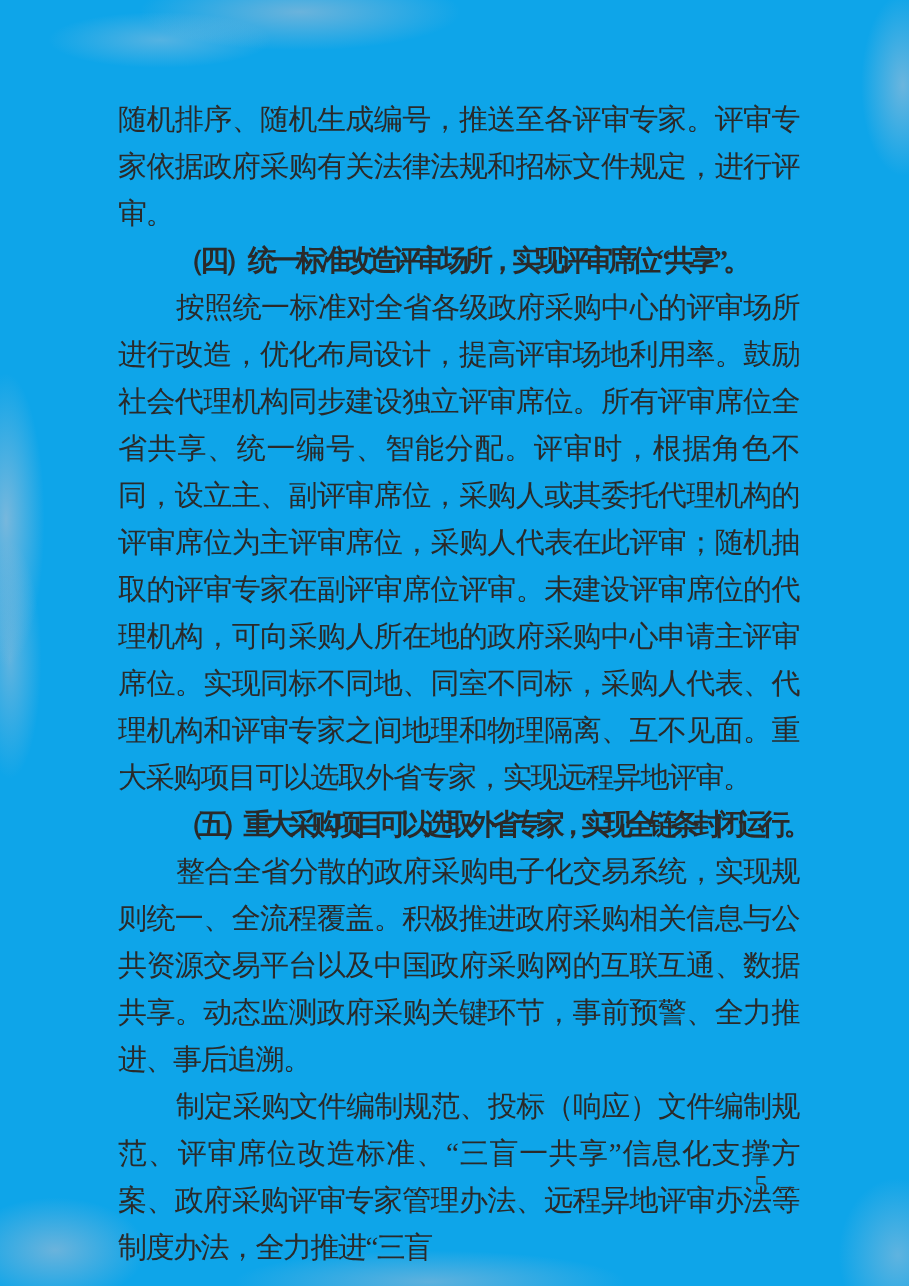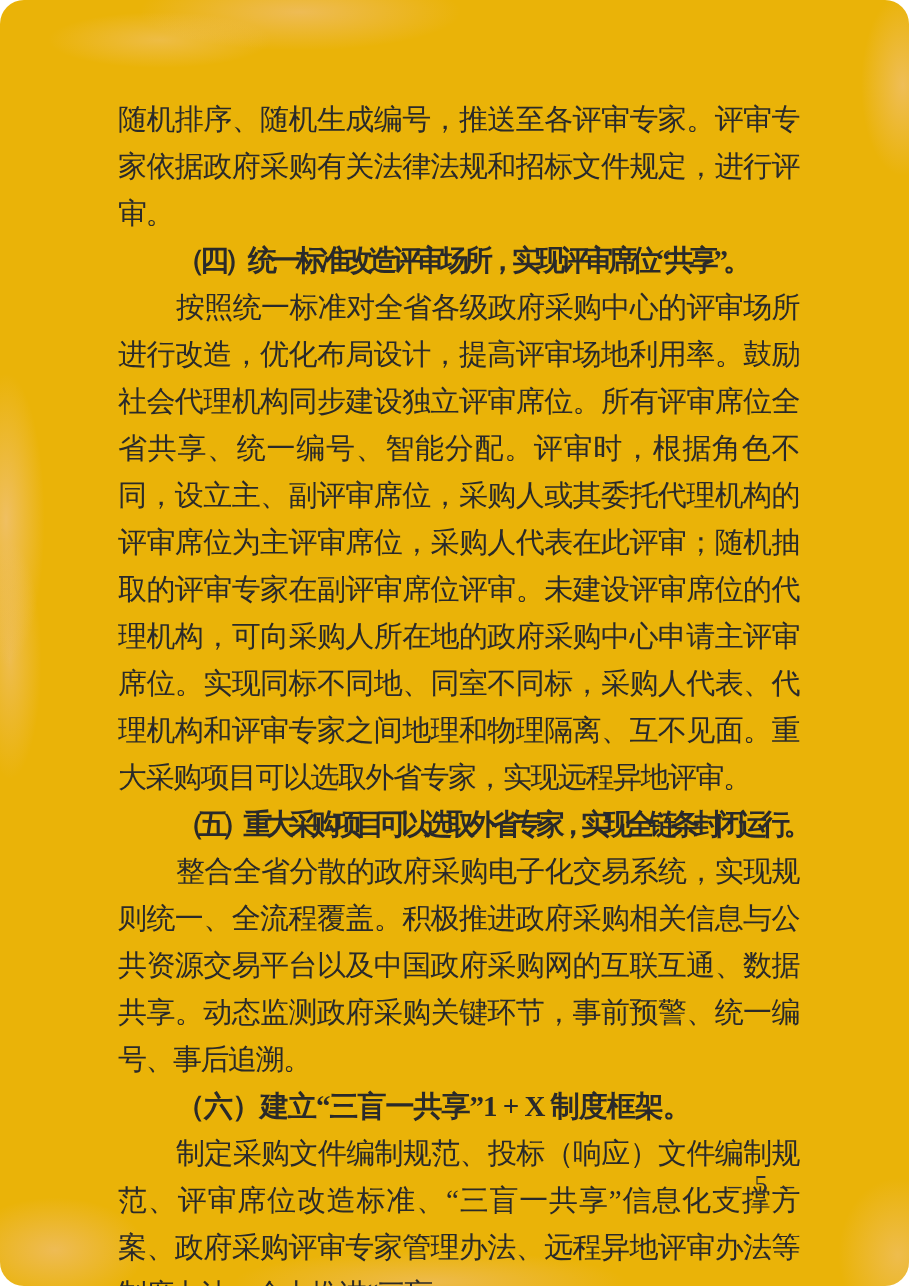--- a/index.html
+++ b/index.html
@@ -4,24 +4,23 @@
 <style>
   html, body {
     margin: 0;
     padding: 0;
     background: #ffffff;
   }
   .page {
     position: relative;
     width: 909px;
     height: 1286px;
-    background: #eab308;
+    background: #0ea5e9;
     overflow: hidden;
     font-family: "Liberation Serif", "DejaVu Serif", serif;
-    border-radius: 24px;
   }
   
   .scan-noise {
     position: absolute;
     inset: 0;
     pointer-events: none;
     background:
       radial-gradient(ellipse 230px 55px at 300px 12px,  rgba(244,200,200,0.40), transparent 70%),
       radial-gradient(ellipse 55px 210px at 6px 520px,   rgba(246,206,206,0.45), transparent 70%),
       radial-gradient(ellipse 45px 170px at 10px 660px,  rgba(246,206,206,0.35), transparent 70%),
@@ -73,21 +72,20 @@
 
   <main class="text-block">
     <p class="no-indent">随机排序、随机生成编号，推送至各评审专家。评审专家依据政府采购有关法律法规和招标文件规定，进行评审。</p>
 
     <p class="heading h-four">（四）统一标准改造评审场所，实现评审席位“共享”。</p>
 
     <p>按照统一标准对全省各级政府采购中心的评审场所进行改造，优化布局设计，提高评审场地利用率。鼓励社会代理机构同步建设独立评审席位。所有评审席位全省共享、统一编号、智能分配。评审时，根据角色不同，设立主、副评审席位，采购人或其委托代理机构的评审席位为主评审席位，采购人代表在此评审；随机抽取的评审专家在副评审席位评审。未建设评审席位的代理机构，可向采购人所在地的政府采购中心申请主评审席位。实现同标不同地、同室不同标，采购人代表、代理机构和评审专家之间地理和物理隔离、互不见面。重大采购项目可以选取外省专家，实现远程异地评审。</p>
 
     <p class="heading h-five">（五）重大采购项目可以选取外省专家，实现全链条封闭运行。</p>
 
-    <p>整合全省分散的政府采购电子化交易系统，实现规则统一、全流程覆盖。积极推进政府采购相关信息与公共资源交易平台以及中国政府采购网的互联互通、数据共享。动态监测政府采购关键环节，事前预警、统一编号、事后追溯。</p>
+    <p>整合全省分散的政府采购电子化交易系统，实现规则统一、全流程覆盖。积极推进政府采购相关信息与公共资源交易平台以及中国政府采购网的互联互通、数据共享。动态监测政府采购关键环节，事前预警、全力推进、事后追溯。</p>
 
-    <p class="heading h-six">（六）建立“三盲一共享”1 + X 制度框架。</p>
 
     <p>制定采购文件编制规范、投标（响应）文件编制规范、评审席位改造标准、“三盲一共享”信息化支撑方案、政府采购评审专家管理办法、远程异地评审办法等制度办法，全力推进“三盲</p>
   </main>
 
   <div class="page-footer">– 5 –</div>
 </div>
 
 </body></html>

